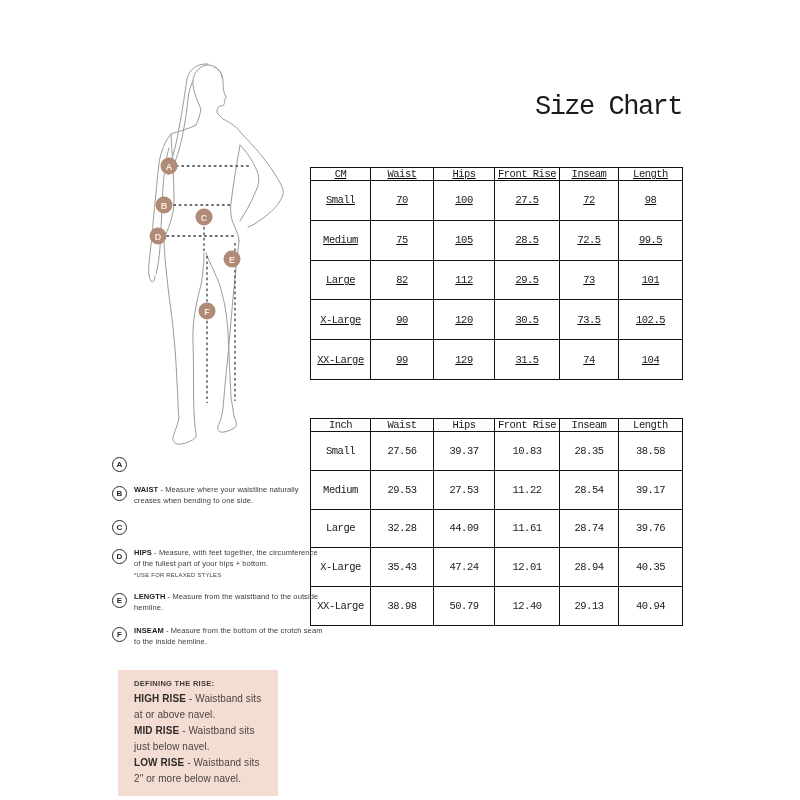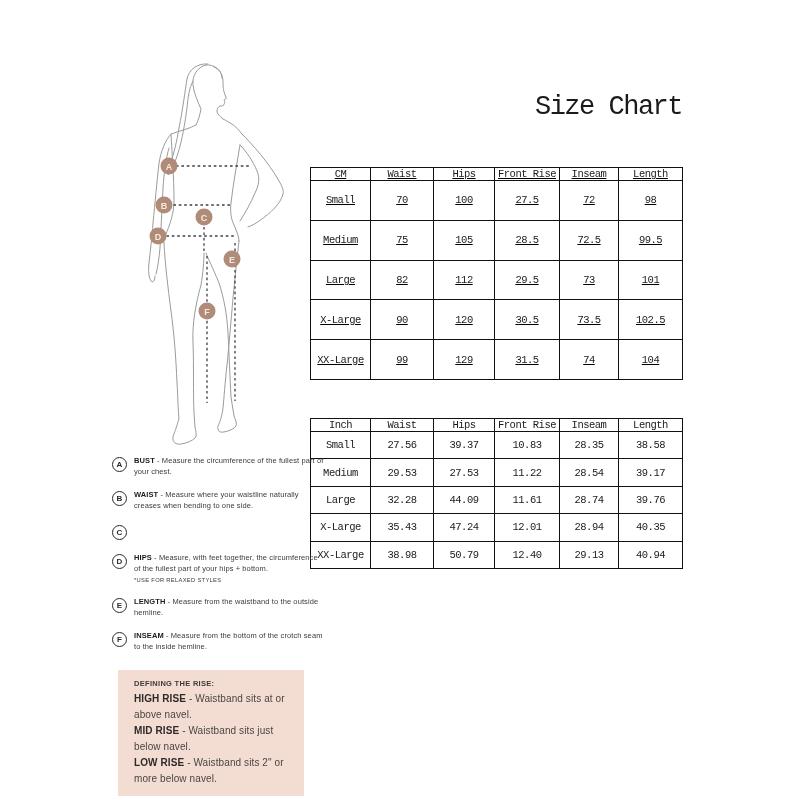--- a/index.html
+++ b/index.html
@@ -15,21 +15,21 @@
     font-size:27px; font-weight:normal; letter-spacing:-1.5px;
     color:var(--text_dark,#1a1a1a);
   }
   
   .size-table {
     position:absolute; left:310px; width:372px;
     border-collapse:collapse; table-layout:fixed;
     font-family:"Liberation Mono","DejaVu Sans Mono",monospace;
   }
   #table-cm   { top:167px; height:213px;text-decoration:underline; }
-  #table-inch { top:418px; height:151px; }
+  #table-inch { top:418px; height:208px; }
   .size-table th, .size-table td {
     border:1px solid var(--table_border,#111);
     text-align:center; vertical-align:middle;
     font-size:10.5px; font-weight:normal; letter-spacing:-0.5px;
     color:var(--text_dark,#1a1a1a); padding:0;
   }
   .col-size   { width:60px; }
   .col-waist  { width:63px; }
   .col-hips   { width:61px; }
   .col-rise   { width:65px; }
@@ -50,21 +50,21 @@
   .def-circle {
     flex:0 0 13px; width:13px; height:13px; border:1.2px solid #2a2a2a; border-radius:50%;
     display:flex; align-items:center; justify-content:center;
     font-size:8px; font-weight:bold; color:#2a2a2a; background:#fff; margin-top:1px;
   }
   .def-text { font-size:7.5px; line-height:1.4; color:var(--def_text,#3c3c3c); letter-spacing:0.1px; }
   .def-term { font-weight:bold; color:#1c1c1c; }
   .def-note { font-size:5.8px; margin-top:2px; color:var(--def_text,#3c3c3c); letter-spacing:0.3px; }
   
   .rise-box {
-    position:absolute; left:118px; top:670px; width:186px; box-sizing:border-box;
+    position:absolute; left:118px; top:670px; width:160px; box-sizing:border-box;
     background:var(--rise_box_bg,#f3ddd3); padding:9px 8px 9px 16px;
   }
   .rise-heading { font-size:7.5px; font-weight:bold; color:#3f3a38; margin:0 0 3px 0; letter-spacing:0.3px; }
   .rise-item { font-size:10px; color:#4a4543; line-height:1.6; letter-spacing:0.1px; }
   .rise-term { font-weight:bold; color:#2e2a28; }
 </style>
 </head>
 <body>
 
 <div class="page">
@@ -244,21 +244,20 @@
         <td>29.13</td>
         <td>40.94</td>
       </tr>
     </tbody>
   </table>
 
   <div class="definitions">
 
     <div class="def-item">
       <span class="def-circle">A</span>
-      <span class="def-text"><b class="def-term">BUST</b><span> - </span><span>Measure the circumference of the fullest part of your chest.</span></span>
     </div>
 
     <div class="def-item">
       <span class="def-circle">B</span>
       <span class="def-text"><b class="def-term">WAIST</b><span> - </span><span>Measure where your waistline naturally creases when bending to one side.</span></span>
     </div>
 
     <div class="def-item">
       <span class="def-circle">C</span>
     </div>

